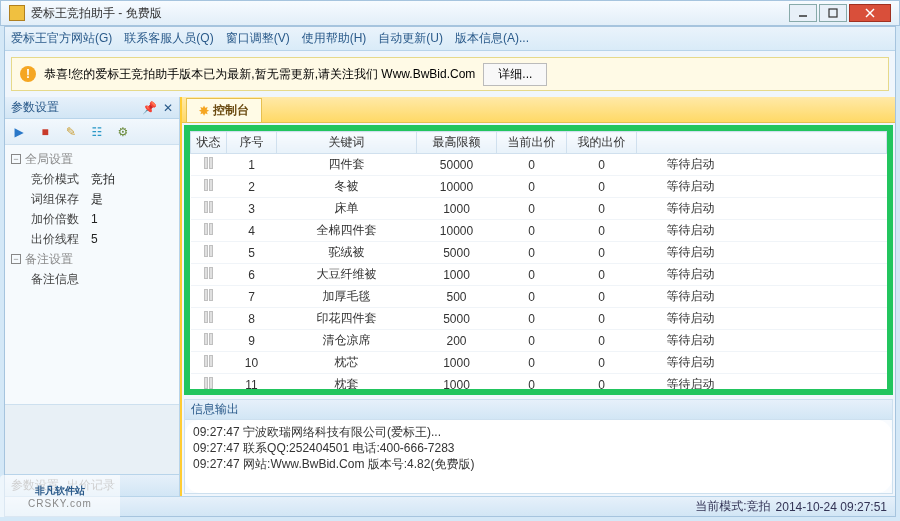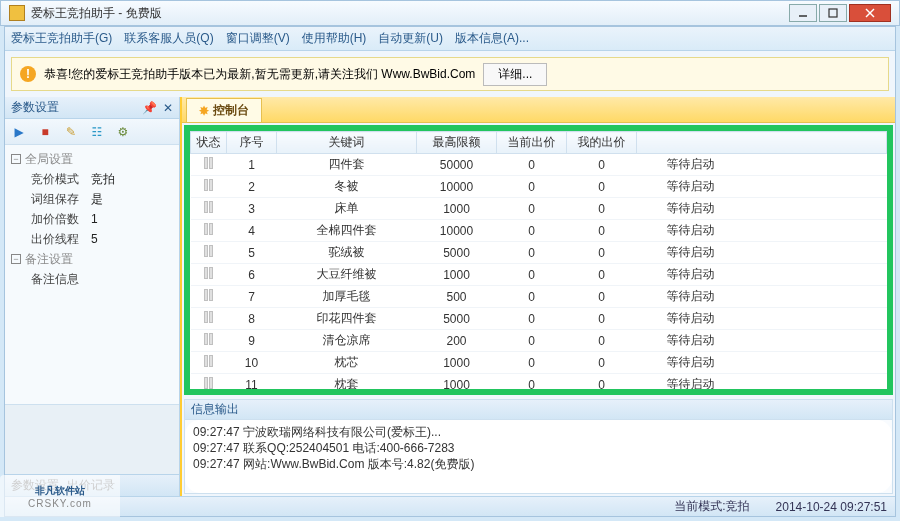--- a/index.html
+++ b/index.html
@@ -48,21 +48,21 @@
 th { background: linear-gradient(#f8fbfe, #e8f2fa); border: 1px solid #d0e0ee; height: 22px; font-weight: normal; color: #333; text-align: center; }
 td { border-bottom: 1px solid #f0f4f8; height: 22px; text-align: center; color: #333; }
 td.handle { width: 30px; }
 .hnd { display: inline-flex; gap: 1px; }
 .hnd span { width: 4px; height: 12px; background: #e0e0e0; border: 1px solid #c0c0c0; }
 
 .logpanel { height: 95px; margin: 2px; border: 1px solid #cde0ef; background: #f8fbfe; display: flex; flex-direction: column; }
 .loghead { height: 20px; background: linear-gradient(#e6f0fa, #d2e6f5); border-bottom: 1px solid #cde0ef; padding: 0 6px; display: flex; align-items: center; color: #2a5a8a; }
 .logbody { flex: 1; padding: 4px 8px; background: #fff; overflow: auto; line-height: 16px; color: #333; border-radius: 15px; }
 
-.statusbar { position: absolute; bottom: 0; left: 0; right: 0; height: 20px; background: linear-gradient(#e6f0fa, #d2e6f5); border-top: 1px solid #b8d4ea; display: flex; align-items: center; justify-content: flex-end; padding: 0 8px; color: #335; gap: 26px; }
+.statusbar { position: absolute; bottom: 0; left: 0; right: 0; height: 20px; background: linear-gradient(#e6f0fa, #d2e6f5); border-top: 1px solid #b8d4ea; display: flex; align-items: center; justify-content: flex-end; padding: 0 8px; color: #335; gap: 5px; }
 
 .watermark { position: absolute; left: 0; bottom: 4px; width: 120px; height: 42px; background: rgba(255,255,255,0.6); display: flex; align-items: center; justify-content: center; flex-direction: column; border-radius: 4px 0 0 0; }
 .watermark .cn { font-size: 10px; color: #2a5a8a; font-weight: bold; }
 .watermark .en { font-size: 10px; color: #888; letter-spacing: 1px; }
 </style>
 </head>
 <body>
 
 <div class="titlebar">
   <div class="titlebar-icon"></div>
@@ -80,21 +80,21 @@
   <div class="winbtn close">
       <svg viewBox="0 0 10 10">
         <line x1="1" y1="1" x2="9" y2="9" stroke="#fff" stroke-width="1.5"></line>
         <line x1="9" y1="1" x2="1" y2="9" stroke="#fff" stroke-width="1.5"></line>
       </svg>
     </div>
 </div>
 
 <div class="content">
   <div class="menubar">
-    <span>爱标王竞拍助手(G)</span>
+    <span>爱标王官方网站(G)</span>
     <span>联系客服人员(Q)</span>
     <span>窗口调整(V)</span>
     <span>使用帮助(H)</span>
     <span>自动更新(U)</span>
     <span>版本信息(A)...</span>
   </div>
 
   <div class="infobar">
     <div class="iicon">!</div>
     <span>恭喜!您的爱标王竞拍助手版本已为最新,暂无需更新,请关注我们 Www.BwBid.Com</span>

